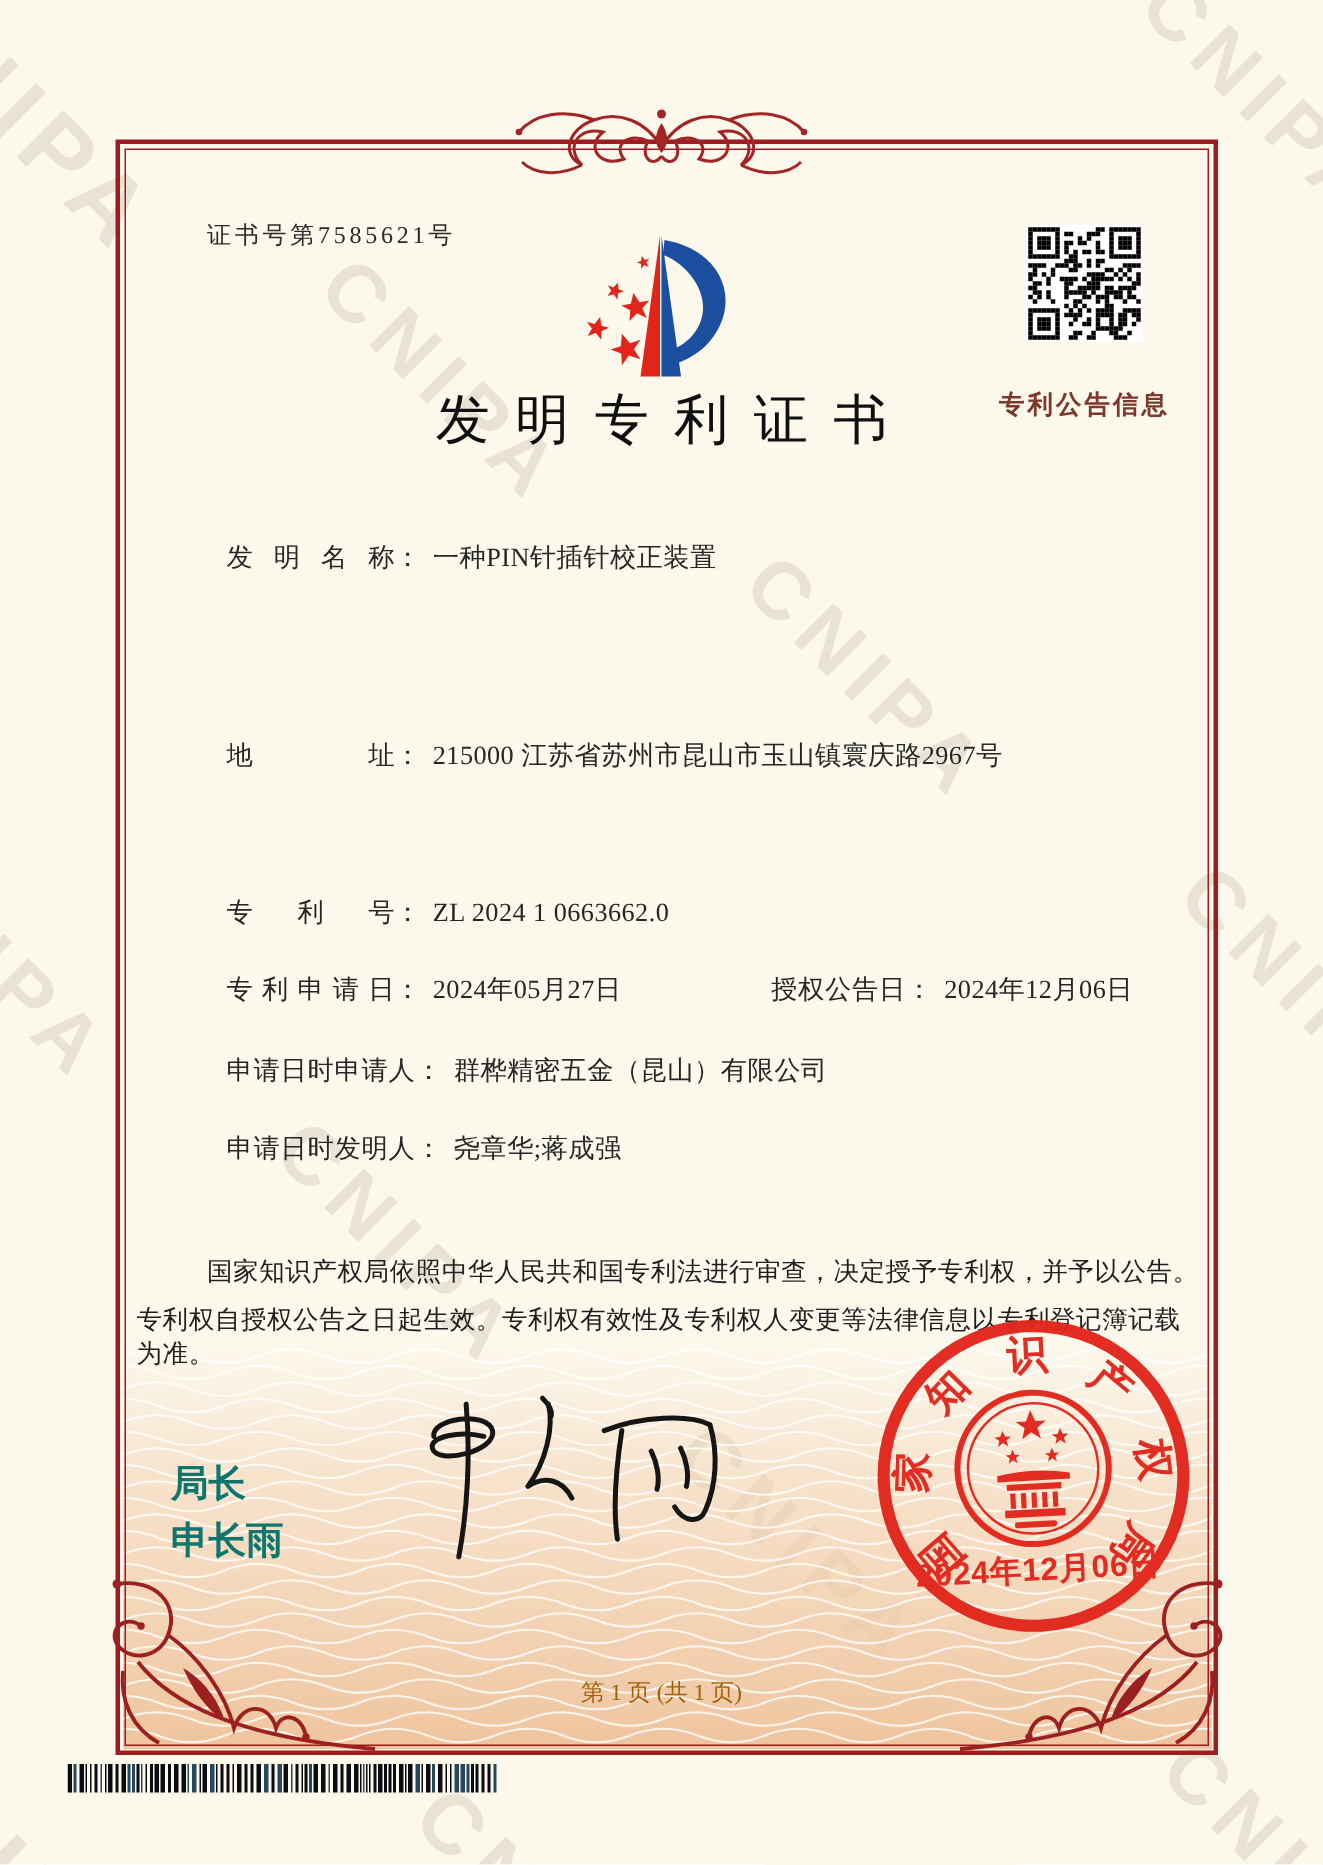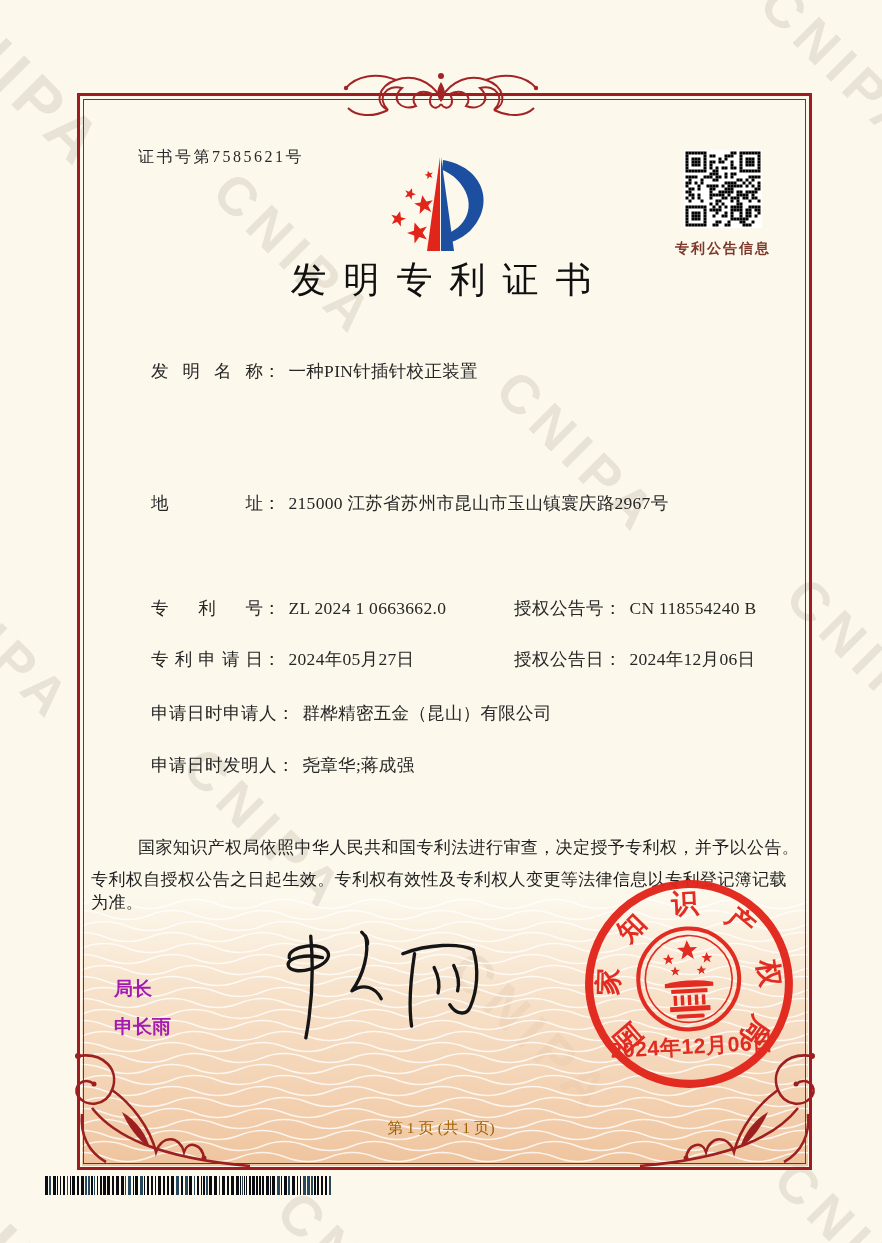--- a/index.html
+++ b/index.html
@@ -27,21 +27,21 @@
   }
   .guilloche{position:absolute;left:82px;top:898px;pointer-events:none;}
   .ornament{position:absolute;pointer-events:none;}
   
   .cert-number{
     position:absolute;left:113px;top:147px;font-size:16px;letter-spacing:2.5px;color:#2a2a2a;margin-left:25px;
   }
   .logo{position:absolute;left:372px;top:143px;}
   .qr-block{position:absolute;left:664px;top:150px;width:118px;text-align:center;}
   .qr-caption{
-    margin-top:8px;font-size:14px;color:#7d382b;letter-spacing:2px;font-weight:bold;
+    margin-top:25px;font-size:17px;color:#7d382b;letter-spacing:2px;font-weight:bold;
   }
   .doc-title{
     position:absolute;left:0;top:256px;width:100%;text-align:center;
     font-size:36px;font-weight:400;letter-spacing:17px;color:#101010;
     text-indent:17px;
   }
   
   .row{position:absolute;left:115px;font-size:17.5px;color:#262626;white-space:nowrap;margin-left:36px;}
   .lbl{
     display:inline-block;width:112px;text-align:justify;text-align-last:justify;
@@ -52,21 +52,21 @@
   .val{letter-spacing:0.3px;}
   .col2{position:absolute;left:363px;top:0;white-space:nowrap;}
   .r1{top:359px}.r2{top:434px}.r3{top:491px}.r4{top:547px}
   .r5{top:596px}.r6{top:647px}.r7{top:701px}.r8{top:753px}
   
   .decl{position:absolute;left:91px;width:702px;font-size:17px;color:#1e1e1e;letter-spacing:0.4px;}
   .decl.l1{top:836px;padding-left:47px;}
   .decl.l2{top:868px;}
   
   .sig-labels{position:absolute;left:114px;top:970px;font-family:"Liberation Sans","DejaVu Sans",sans-serif;
-    font-size:19px;font-weight:600;color:#a21caf;line-height:38px;}
+    font-size:25px;font-weight:600;color:#0f766e;line-height:38px;}
   .signature{position:absolute;left:252px;top:928px;}
   
   .seal{position:absolute;left:578px;top:878px;}
   .seal-ring-ch{font-size:27px;font-weight:bold;fill:#e2251b;font-family:"Liberation Serif","DejaVu Serif",serif;}
   .seal-date{font-size:21px;font-weight:bold;fill:#e2251b;font-family:"Liberation Sans","DejaVu Sans",sans-serif;letter-spacing:0.5px;}
   
   .page-footer{position:absolute;left:0;top:1118px;width:882px;text-align:center;font-size:15.5px;color:#a16207;}
   .barcode{position:absolute;left:45px;top:1176px;}
 </style>
 </head>
@@ -502,21 +502,20 @@
   <div class="doc-title">发明专利证书</div>
 
   <div class="row r1">
     <span class="lbl">发明名称</span><span class="colon">：</span><span class="val">一种PIN针插针校正装置</span>
   </div>
   <div class="row r3">
     <span class="lbl">地址</span><span class="colon">：</span><span class="val">215000 江苏省苏州市昆山市玉山镇寰庆路2967号</span>
   </div>
   <div class="row r5">
     <span class="lbl">专利号</span><span class="colon">：</span><span class="val">ZL 2024 1 0663662.0</span>
-    <span class="col2"><span class="lbl wide">授权公告号</span><span class="colon">：</span><span class="val">CN 118554240 B</span></span>
   </div>
   <div class="row r6">
     <span class="lbl">专利申请日</span><span class="colon">：</span><span class="val">2024年05月27日</span>
     <span class="col2"><span class="lbl wide">授权公告日</span><span class="colon">：</span><span class="val">2024年12月06日</span></span>
   </div>
   <div class="row r7">
     <span class="lbl wide">申请日时申请人</span><span class="colon">：</span><span class="val">群桦精密五金（昆山）有限公司</span>
   </div>
   <div class="row r8">
     <span class="lbl wide">申请日时发明人</span><span class="colon">：</span><span class="val">尧章华;蒋成强</span>

